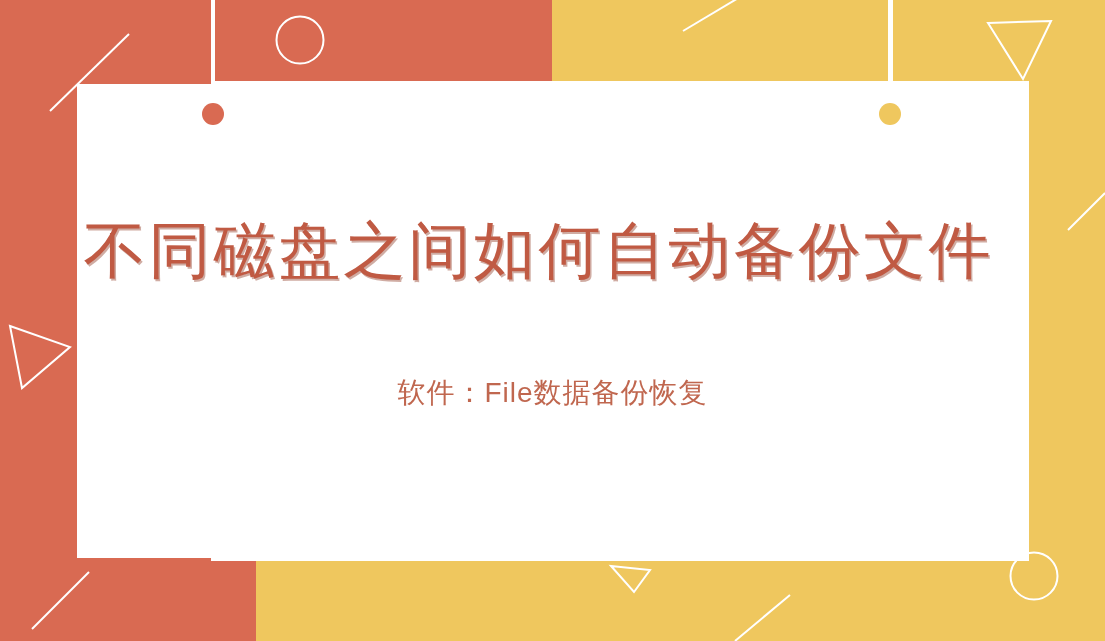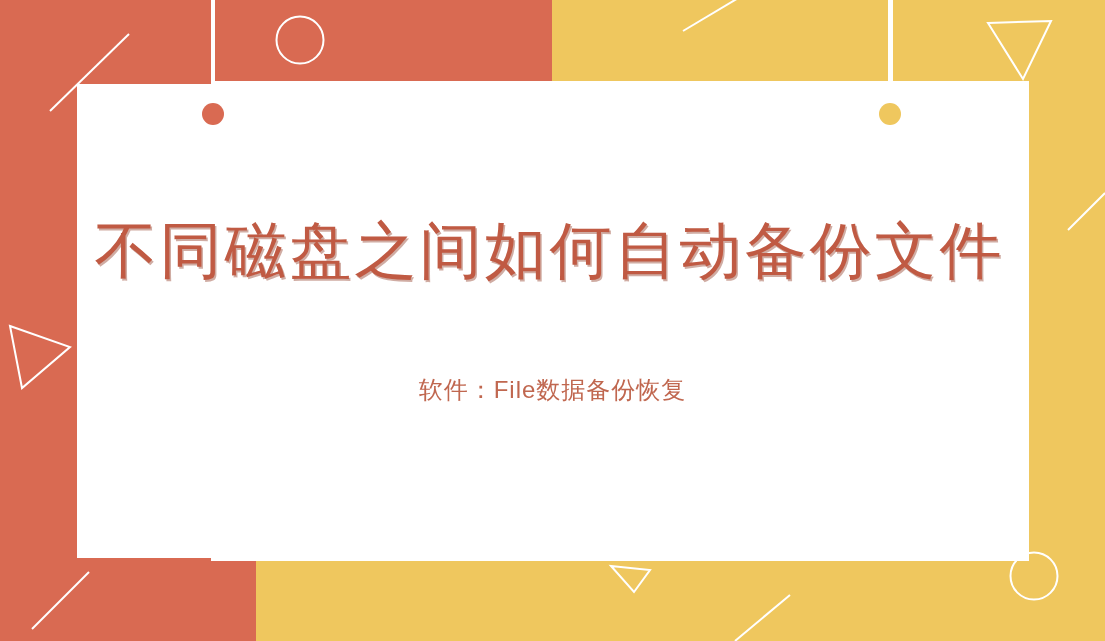--- a/index.html
+++ b/index.html
@@ -62,39 +62,39 @@
     position: absolute;
     left: 0; top: 0;
     width: 1105px;
     height: 641px;
     pointer-events: none;
   }
 
   
   .title {
     position: absolute;
-    left: 74px;
+    left: 63px;
     top: 215px;
     width: 951px;
     text-align: center;
     font-size: 62px;
     line-height: 1.15;
     letter-spacing: 3px;
     color: #c05a43;
     font-weight: 400;
     text-shadow: 1.5px 1.5px 0 rgba(150, 70, 50, 0.45);
     white-space: nowrap;
   }
   .subtitle {
     position: absolute;
     left: 77px;
     top: 374px;
     width: 951px;
     text-align: center;
-    font-size: 24px;
+    font-size: 28px;
     letter-spacing: 1px;
     color: #c0674f;
     font-weight: 400;
     white-space: nowrap;
   }
 </style>
 </head>
 <body>
 
 <div id="slide">

